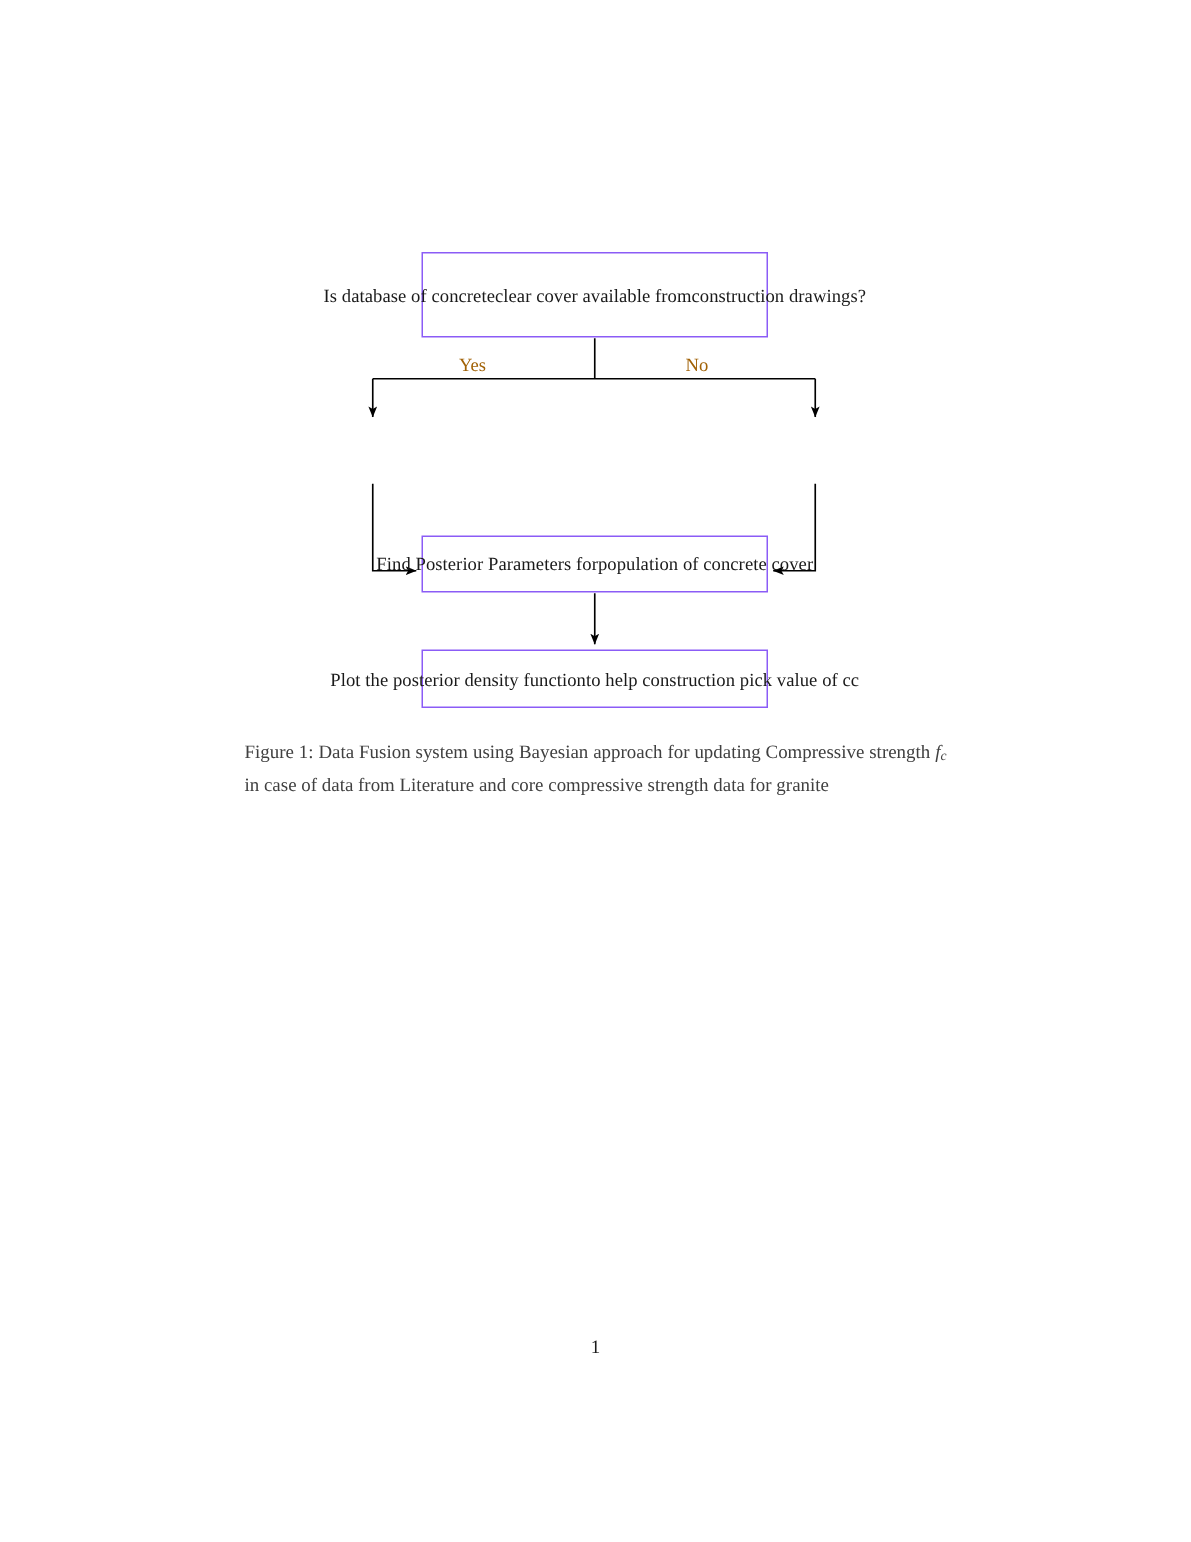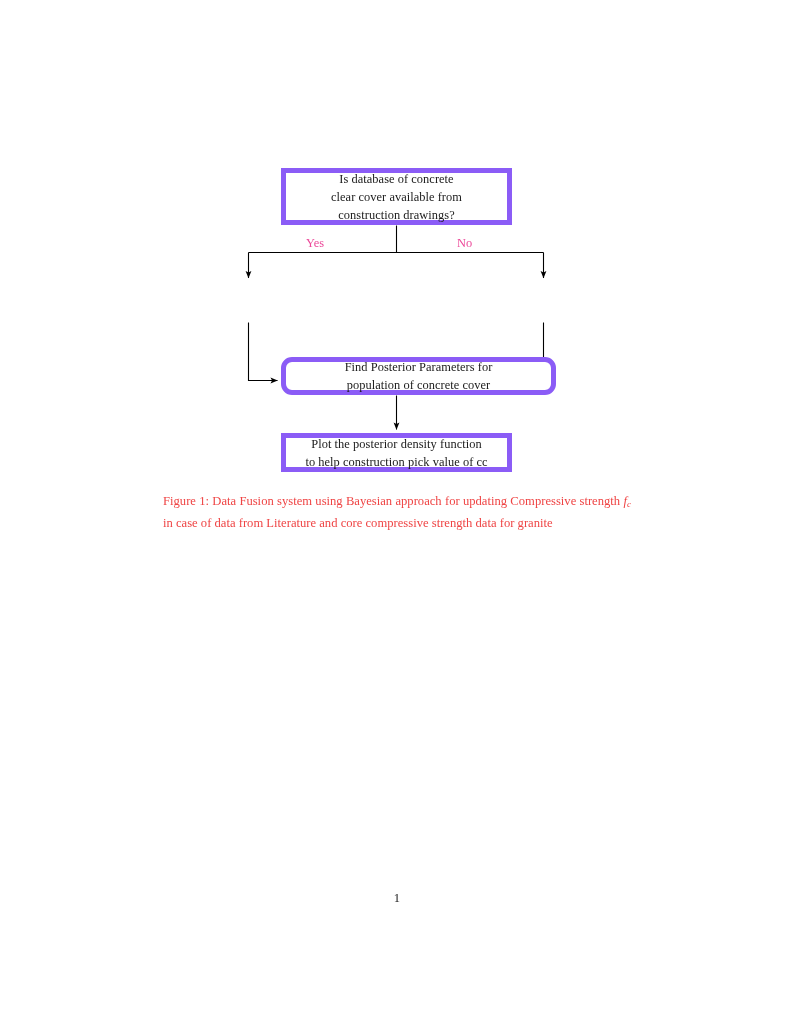--- a/index.html
+++ b/index.html
@@ -33,63 +33,63 @@
   }
   #flow-svg {
     position: absolute;
     left: 0; top: 0;
     width: 794px;
     height: 490px;
   }
 
   .node {
     position: absolute;
-    border: 5px solid #8b5cf6;
+    border: 1px solid #8b5cf6;
     background: #ffffff;
     box-sizing: border-box;
     display: flex;
-    flex-direction: column;
+    flex-direction: row;
     align-items: center;
     justify-content: center;
     font-size: 12.4px;
     line-height: 18px;
     color: #1a1a1a;
     text-align: center;
     letter-spacing: 0.05px;
     z-index: 3;
   }
   .node .ln { display: block; white-space: nowrap; }
 
   #node-question { left: 281px; top: 168px; width: 231px; height: 57px; }
   #node-jeffreys  { left: 179px; top: 281px; width: 139px; height: 41px; }
   #node-conjugate { left: 473px; top: 281px; width: 140px; height: 41px; }
-  #node-posterior { left: 281px; top: 357px; width: 275px; height: 38px; border-radius: 11px; }
+  #node-posterior { left: 281px; top: 357px; width: 231px; height: 38px; }
   #node-plot      { left: 281px; top: 433px; width: 231px; height: 39px; }
 
   .edge-label {
     position: absolute;
     font-size: 12.4px;
     line-height: 14px;
-    color: #ec4899;
+    color: #a16207;
     white-space: nowrap;
     z-index: 4;
   }
   #label-yes { left: 306px; top: 236px; }
   #label-no  { left: 457px; top: 236px; }
 
   
   #caption {
     position: absolute;
     left: 163px;
     top: 492px;
     width: 468px;
     font-size: 12.6px;
     line-height: 19.4px;
     text-align: justify;
-    color: #ef4444;
+    color: #404040;
     letter-spacing: 0.01px;
   }
   #caption .mathvar {
     font-style: italic;
     font-family: "Liberation Serif", "DejaVu Serif", serif;
   }
   #caption .mathvar sub {
     font-size: 0.72em;
     font-style: italic;
     vertical-align: -0.22em;

